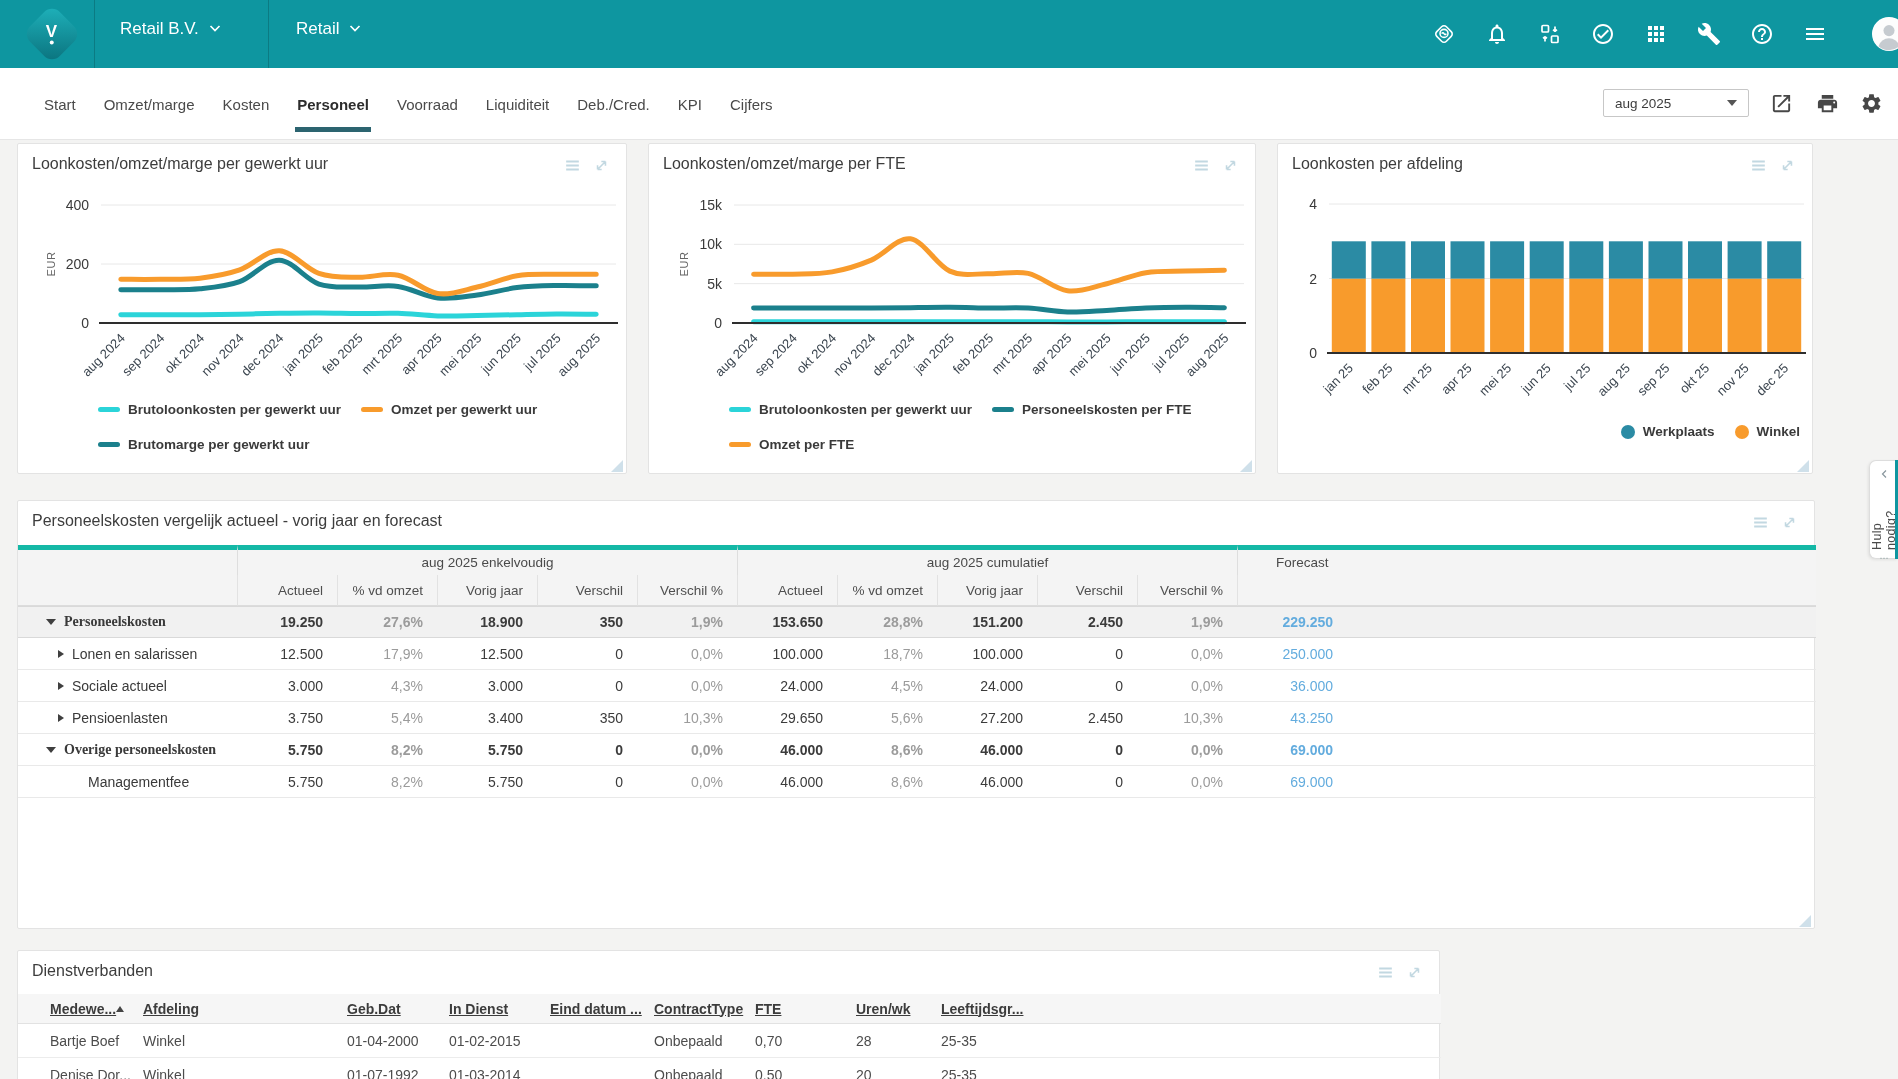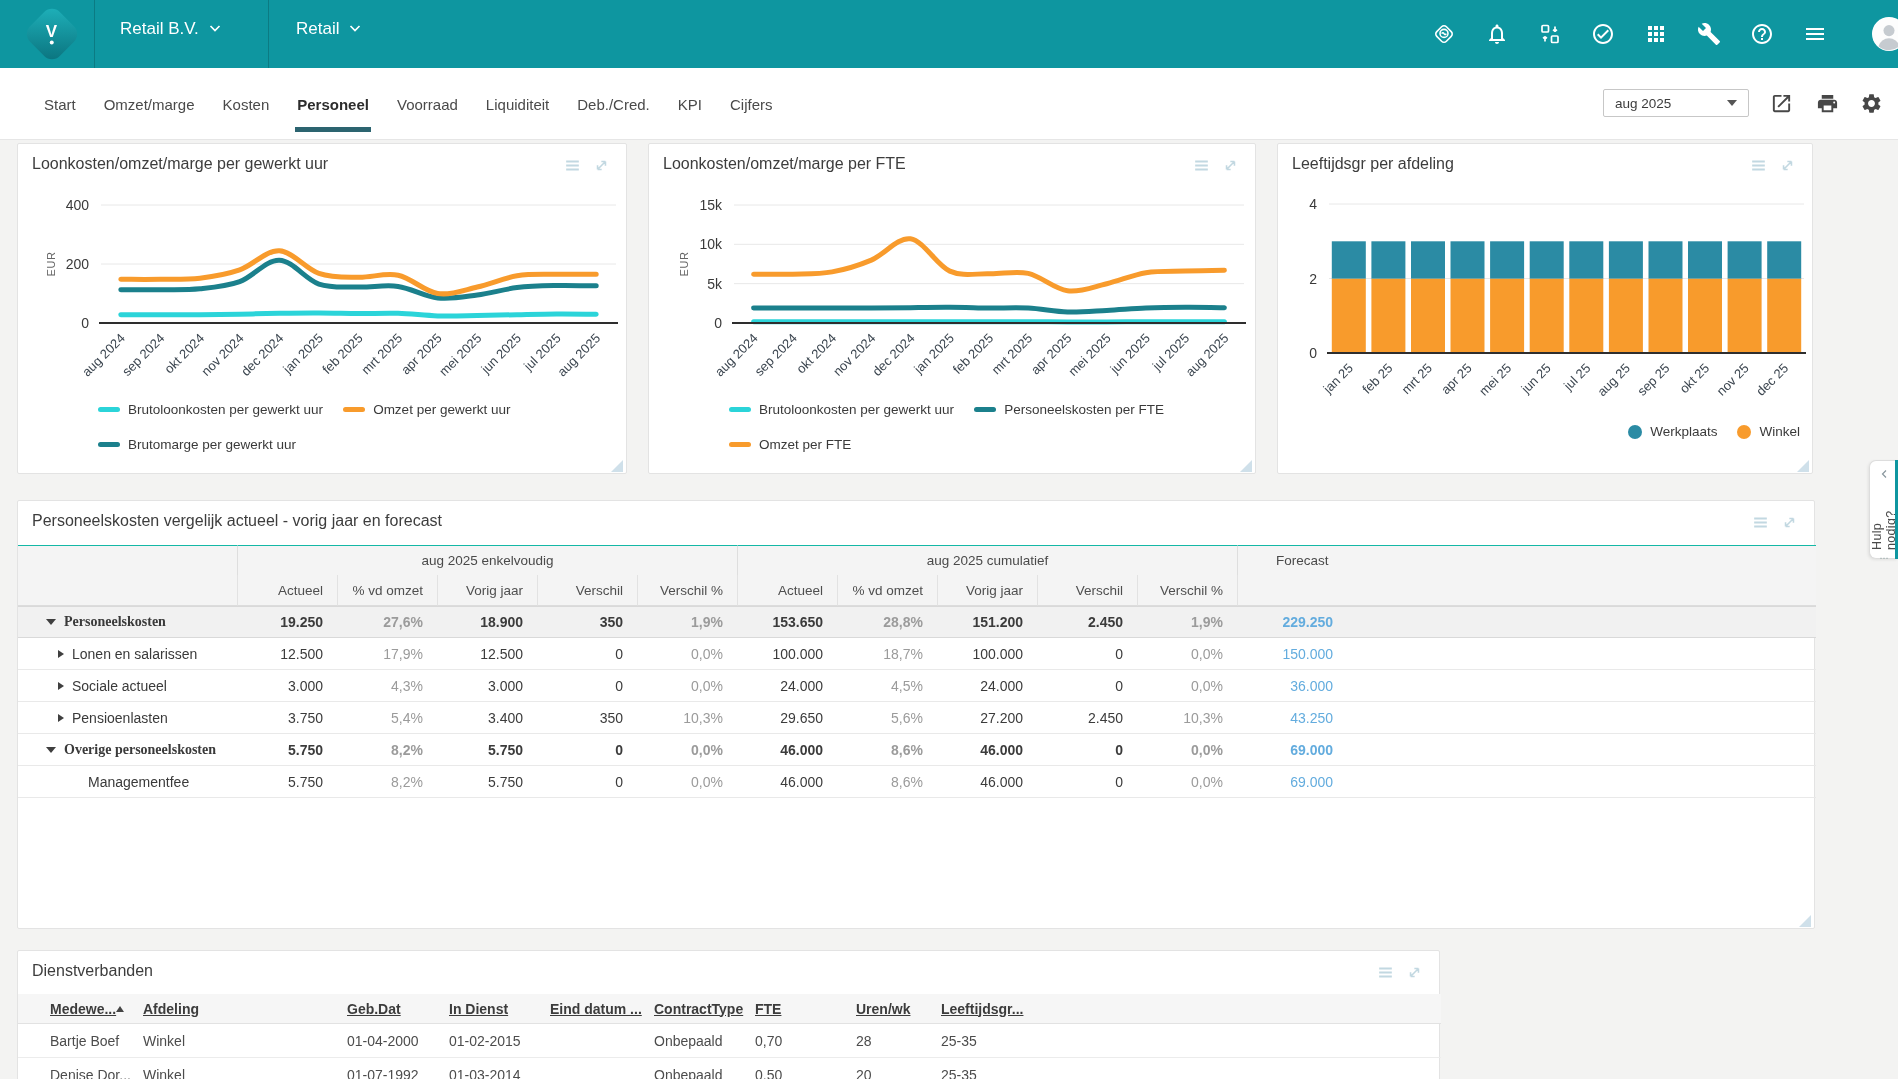--- a/index.html
+++ b/index.html
@@ -44,32 +44,32 @@
   .panel{ position:absolute; background:#fff; border:1px solid var(--panel-border); border-radius:2px; }
   .panel-title{ position:absolute; left:14px; top:11px; font-size:16px; font-weight:normal; color:#3d3d3d; }
   .panel-ico{ position:absolute; top:12px; width:19px; height:19px; color:var(--icon-muted); cursor:pointer; }
   .panel-ico svg{ width:19px; height:19px; display:block; }
   .panel-ico.ham{ right:44px; }
   .panel-ico.exp{ right:15px; }
   .resize{ position:absolute; right:3px; bottom:3px; width:12px; height:12px; cursor:nwse-resize; }
   .chart-svg{ position:absolute; left:0; top:0; width:100%; height:280px; pointer-events:none; }
   .chart-svg svg{ display:block; font-family:inherit; }
 
-  .legend{ position:absolute; display:flex; flex-wrap:wrap; column-gap:36px; row-gap:7px; font-size:13.5px; font-weight:normal; color:#3a3a3a;gap:20px; }
+  .legend{ position:absolute; display:flex; flex-wrap:wrap; column-gap:36px; row-gap:7px; font-size:13.5px; font-weight:bold; color:#3a3a3a;gap:20px; }
   .legend-left{ left:80px; top:258px; width:500px; }
   .legend-center{ left:0; right:12px; top:280px; justify-content:flex-end; }
   .legend-item{ display:flex; align-items:center; gap:8px; cursor:pointer; }
   .lg-line{ width:22px; height:5px; border-radius:3px; }
   .lg-dot{ width:14px; height:14px; border-radius:50%; }
 
   
   .pt-grid{ position:absolute; left:0; top:44px; width:1798px; display:grid;
     grid-template-columns:219px repeat(10,100px) 110px 1fr; }
   .pt-gh{ background:#f4f4f4; height:30px; display:flex; align-items:center; justify-content:center;
-    font-size:13.5px; color:#4a4a4a; border-left:1px solid #dedede; border-top:1px solid #14b8a6; }
+    font-size:13.5px; color:#4a4a4a; border-left:1px solid #dedede; border-top:5px solid #14b8a6; }
   .pt-gh.first{ border-left:none; }
   .pt-gh.fc{ justify-content:flex-start; padding-left:38px; }
   .pt-sh{ background:#f4f4f4; height:31px; display:flex; align-items:center; justify-content:flex-end;
     padding-right:14px; font-size:13.5px; color:#4f4f4f; border-left:1px solid #e2e2e2; border-bottom:1px solid #dcdcdc; }
   .pt-sh.first{ border-left:none; }
   .pt-row{ display:grid; grid-template-columns:219px repeat(10,100px) 110px 1fr; height:32px; border-bottom:1px solid #e9e9e9; }
   .pt-row.shaded{ background:#f1f1f1; border-top:1px solid #d9d9d9; border-bottom:1px solid #d9d9d9; }
   .pt-cell{ display:flex; align-items:center; justify-content:flex-end; padding-right:14px; font-size:14px; color:#3b3b3b; }
   .pt-cell.pct{ color:var(--muted); }
   .pt-cell.fc{ color:var(--forecast); }
@@ -370,21 +370,21 @@
           <rect x="370.5" y="97.3" width="34" height="37.3" fill="#2b8ba4"></rect>
           <rect x="410.0" y="134.5" width="34" height="74.5" fill="#f89b2c"></rect>
           <rect x="410.0" y="97.3" width="34" height="37.3" fill="#2b8ba4"></rect>
           <rect x="449.6" y="134.5" width="34" height="74.5" fill="#f89b2c"></rect>
           <rect x="449.6" y="97.3" width="34" height="37.3" fill="#2b8ba4"></rect>
           <rect x="489.2" y="134.5" width="34" height="74.5" fill="#f89b2c"></rect>
           <rect x="489.2" y="97.3" width="34" height="37.3" fill="#2b8ba4"></rect>
           <line x1="49" y1="209" x2="528" y2="209" stroke="#2e2e2e" stroke-width="2"></line>
         </svg>
       </div>
-    <h2 class="panel-title">Leeftijdsgr per afdeling</h2>
+    <h2 class="panel-title">Loonkosten per afdeling</h2>
     <span class="panel-ico ham">
         <svg viewBox="0 0 24 24">
           <path d="M4 7h16M4 12h16M4 17h16" stroke="currentColor" stroke-width="2.6" fill="none"></path>
         </svg>
       </span>
     <span class="panel-ico exp">
         <svg viewBox="0 0 24 24">
           <path d="M7 17L17 7M17 7h-5.2M17 7v5.2M7 17h5.2M7 17v-5.2" stroke="currentColor" stroke-width="2" fill="none"></path>
         </svg>
       </span>
@@ -459,21 +459,21 @@
             <div class="pt-cell">12.500</div>
             <div class="pt-cell pct">17,9%</div>
             <div class="pt-cell">12.500</div>
             <div class="pt-cell">0</div>
             <div class="pt-cell pct">0,0%</div>
             <div class="pt-cell">100.000</div>
             <div class="pt-cell pct">18,7%</div>
             <div class="pt-cell">100.000</div>
             <div class="pt-cell">0</div>
             <div class="pt-cell pct">0,0%</div>
-            <div class="pt-cell fc">150.000</div>
+            <div class="pt-cell fc">250.000</div>
             <div></div>
           </div>
           <div class="pt-row">
             <div class="pt-label" style="padding-left: 40px;">
               <span class="tri-right"></span>
               <span>Sociale actueel</span>
             </div>
             <div class="pt-cell">3.000</div>
             <div class="pt-cell pct">4,3%</div>
             <div class="pt-cell">3.000</div>

